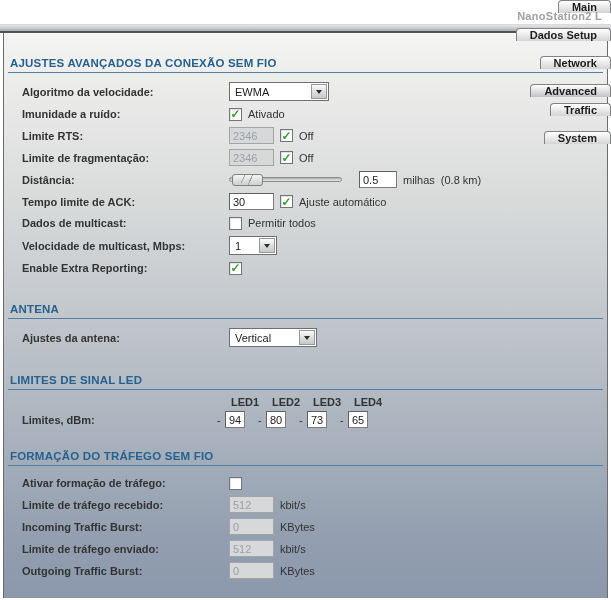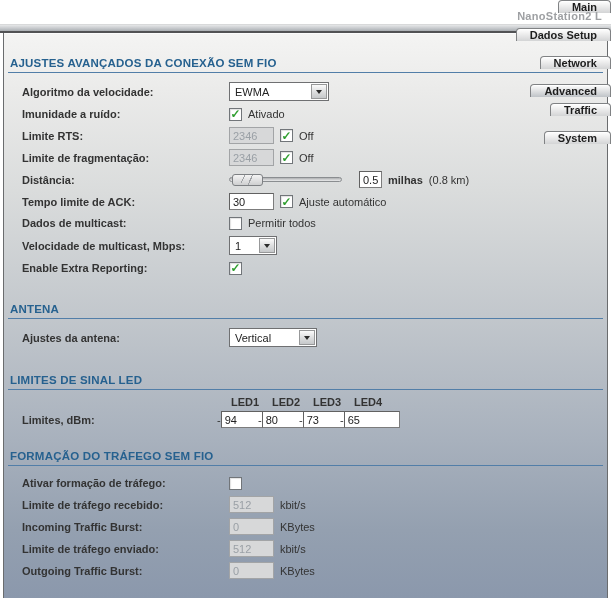--- a/index.html
+++ b/index.html
@@ -53,22 +53,22 @@
   .row { display:flex; align-items:center; margin:0 0 5px 18px; min-height:16px; }
   .row .lbl { width:207px; flex-shrink:0; font-weight:bold; color:#333; }
   .ctrl { display:flex; align-items:center; }
   .gap6 > * { margin-right:6px; }
   
   input.txt {
     width:45px; height:17px; padding:1px 3px;
     font-family:"Liberation Sans",sans-serif; font-size:11px; color:#222;
     background:#fff; border:1px solid #7c7c7c; border-top-color:#616161; border-left-color:#616161;
   }
-  input.txt.w38 { width:23px; }
-  input.txt.w34 { width:56px; }
+  input.txt.w38 { width:38px; }
+  input.txt.w34 { width:20px; }
   input.txt.dis { background:#d7d8d9; color:#9aa0a6; border-color:#a2a4a6; }
   
   .select {
     position:relative; height:19px; background:#fff;
     border:1px solid #6f7072; display:inline-flex; align-items:center;
     padding:0 20px 0 5px; color:#222;
   }
   .select .arrowbtn {
     position:absolute; right:1px; top:1px; bottom:1px; width:16px;
     background:linear-gradient(180deg,#fbfbfb 0%,#dedfe0 50%,#c6c8ca 100%);
@@ -94,21 +94,21 @@
   }
   .slider .handle {
     position:absolute; left:3px; top:2px; width:31px; height:12px;
     border:1px solid #7d8083; border-radius:3px;
     background:
       repeating-linear-gradient(115deg, transparent 0 3px, #9fa2a5 3px 4px, transparent 4px 7px) ,
       linear-gradient(180deg,#f4f4f4 0%,#cecfd0 100%);
     background-size:14px 100%, 100% 100%;
     background-position:center, 0 0; background-repeat:no-repeat, no-repeat;
   }
-  .unit-b { font-weight:bold; }
+  .unit-b { font-weight:normal; }
   .unit { color:#333; }
   
   .led-head { display:flex; margin-left:225px; margin-top:6px; }
   .led-head span { width:41px; font-weight:bold; padding-left:2px; }
   .led-row { display:flex; align-items:center; margin-left:18px; margin-top:3px; }
   .led-row .lbl { width:195px; flex-shrink:0; font-weight:bold; }
   .led-cell { display:flex; align-items:center; width:41px; }
   .led-cell .dash { width:8px; text-align:left; color:#333; }
 </style>
 </head>

